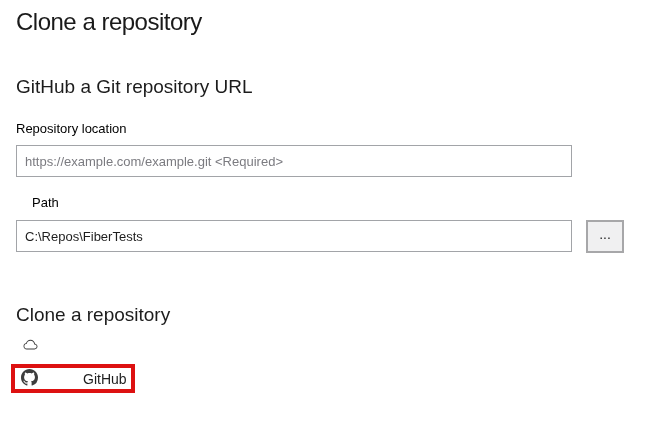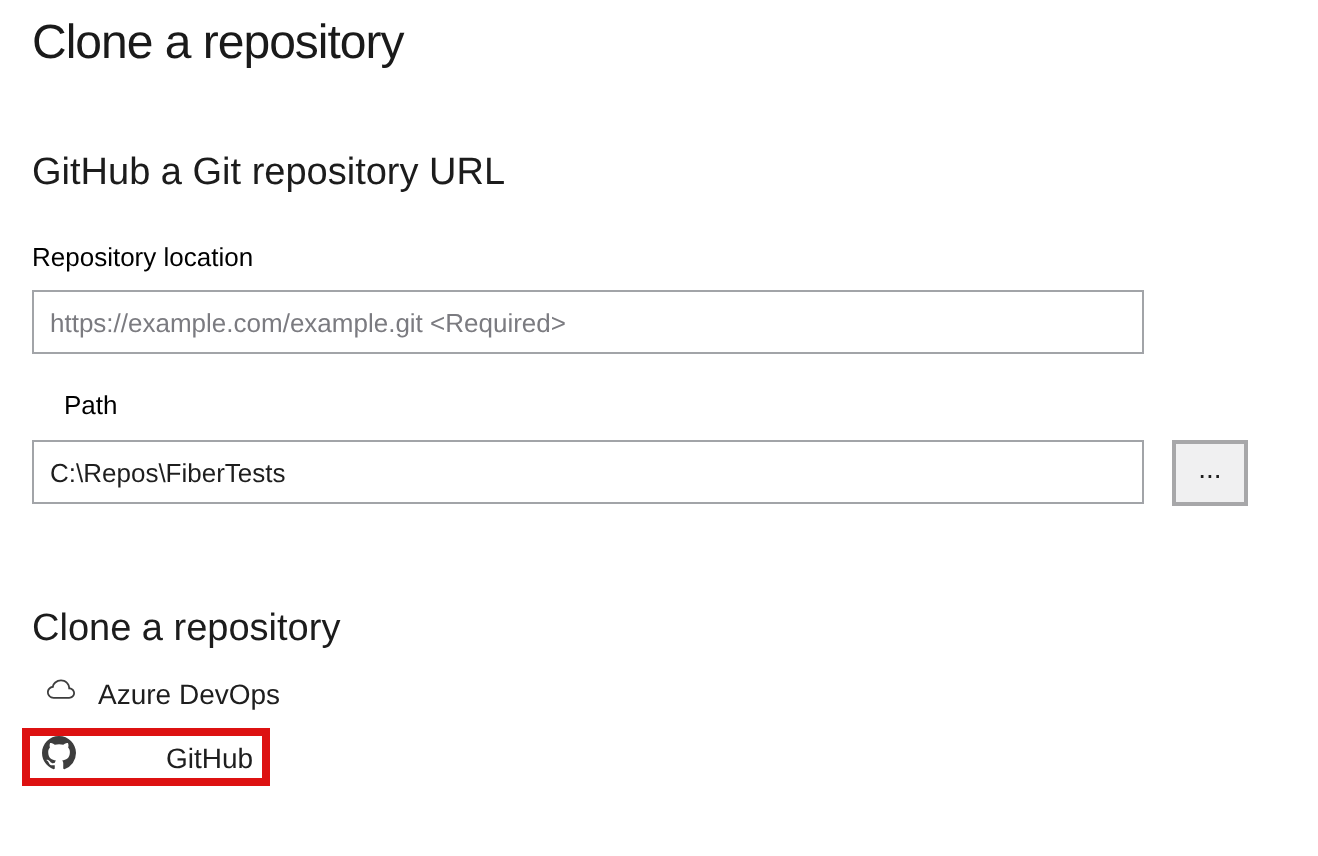--- a/index.html
+++ b/index.html
@@ -115,21 +115,20 @@
 <button class="abs browse-button">...</button>
 
 <div class="abs section-heading heading-browse">Clone a repository</div>
 
 <div class="abs provider-row row-azure">
   <span class="provider-icon">
     <svg width="19" height="14" viewBox="0 0 16 16" fill="#3d3d3d" xmlns="http://www.w3.org/2000/svg">
       <path d="M4.406 3.342A5.53 5.53 0 0 1 8 2c2.69 0 4.923 2 5.166 4.579C14.758 6.804 16 8.137 16 9.773 16 11.569 14.502 13 12.687 13H3.781C1.708 13 0 11.366 0 9.318c0-1.763 1.266-3.223 2.942-3.593.143-.863.698-1.723 1.464-2.383zm.653.757c-.757.653-1.153 1.44-1.153 2.056v.448l-.445.049C2.064 6.805 1 7.952 1 9.318 1 10.785 2.23 12 3.781 12h8.906C13.98 12 15 10.988 15 9.773c0-1.216-1.02-2.228-2.313-2.228h-.5v-.5C12.188 4.825 10.328 3 8 3a4.53 4.53 0 0 0-2.941 1.1z"></path>
     </svg>
   </span>
-  <span class="provider-label">Azure DevOps</span>
 </div>
 
 <div class="abs highlight-box"></div>
 
 <div class="abs provider-row row-github">
   <span class="provider-icon">
     <svg width="17" height="17" viewBox="0 0 16 16" fill="#3d3d3d" xmlns="http://www.w3.org/2000/svg">
       <path d="M8 0C3.58 0 0 3.58 0 8c0 3.54 2.29 6.53 5.47 7.59.4.07.55-.17.55-.38 0-.19-.01-.82-.01-1.49-2.01.37-2.53-.49-2.69-.94-.09-.23-.48-.94-.82-1.13-.28-.15-.68-.52-.01-.53.63-.01 1.08.58 1.23.82.72 1.21 1.87.87 2.33.66.07-.52.28-.87.51-1.07-1.78-.2-3.64-.89-3.64-3.95 0-.87.31-1.59.82-2.15-.08-.2-.36-1.02.08-2.12 0 0 .67-.21 2.2.82.64-.18 1.32-.27 2-.27s1.36.09 2 .27c1.53-1.04 2.2-.82 2.2-.82.44 1.1.16 1.92.08 2.12.51.56.82 1.27.82 2.15 0 3.07-1.87 3.75-3.65 3.95.29.25.54.73.54 1.48 0 1.07-.01 1.93-.01 2.2 0 .21.15.46.55.38A8.01 8.01 0 0 0 16 8c0-4.42-3.58-8-8-8z"></path>
     </svg>
   </span>

